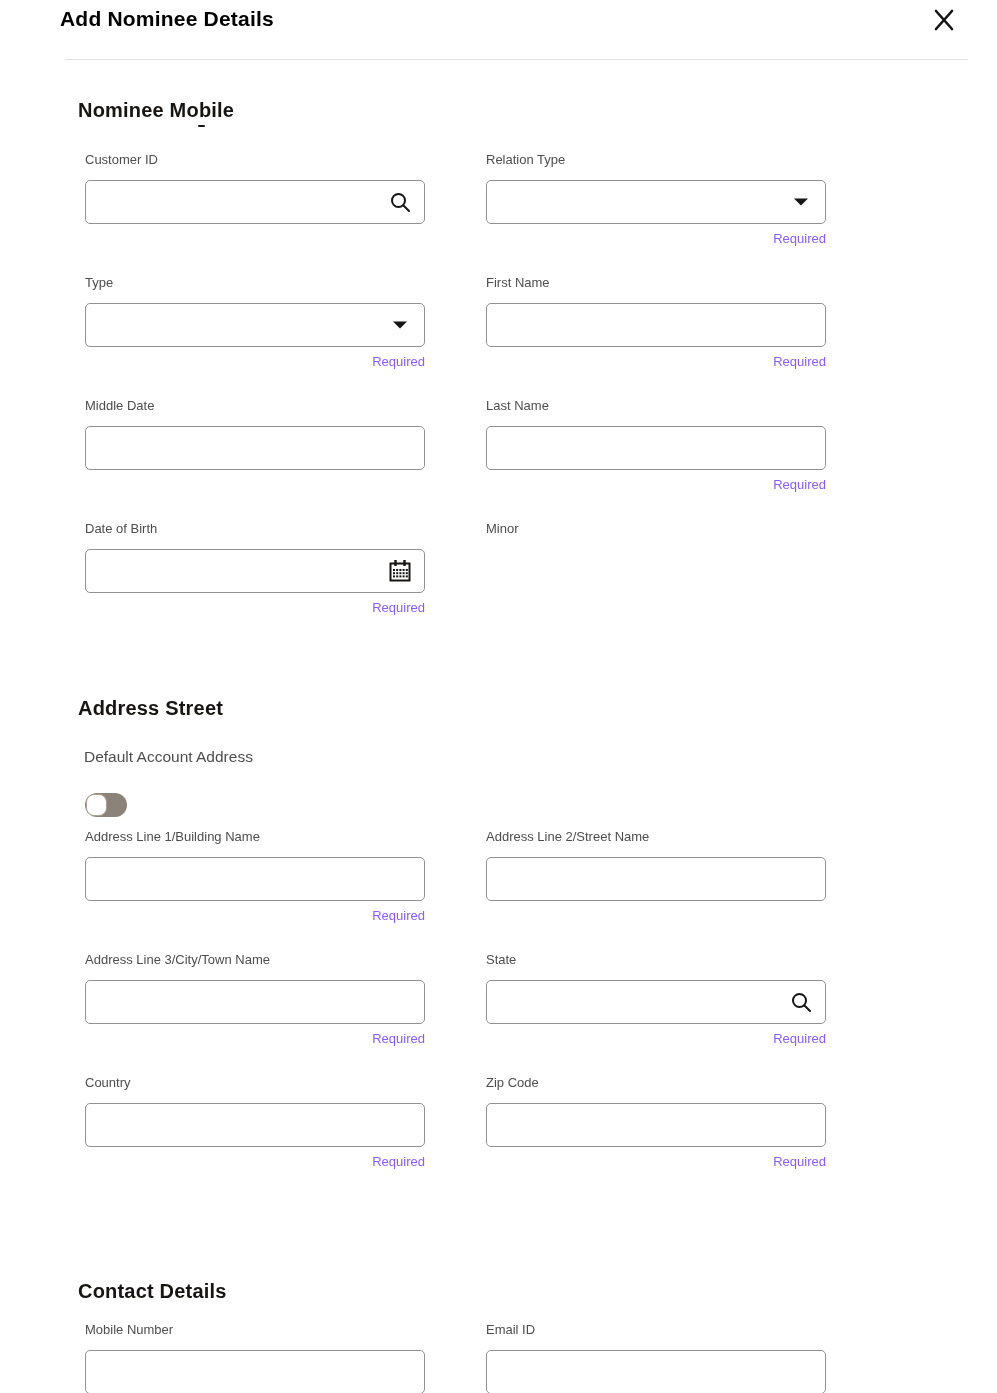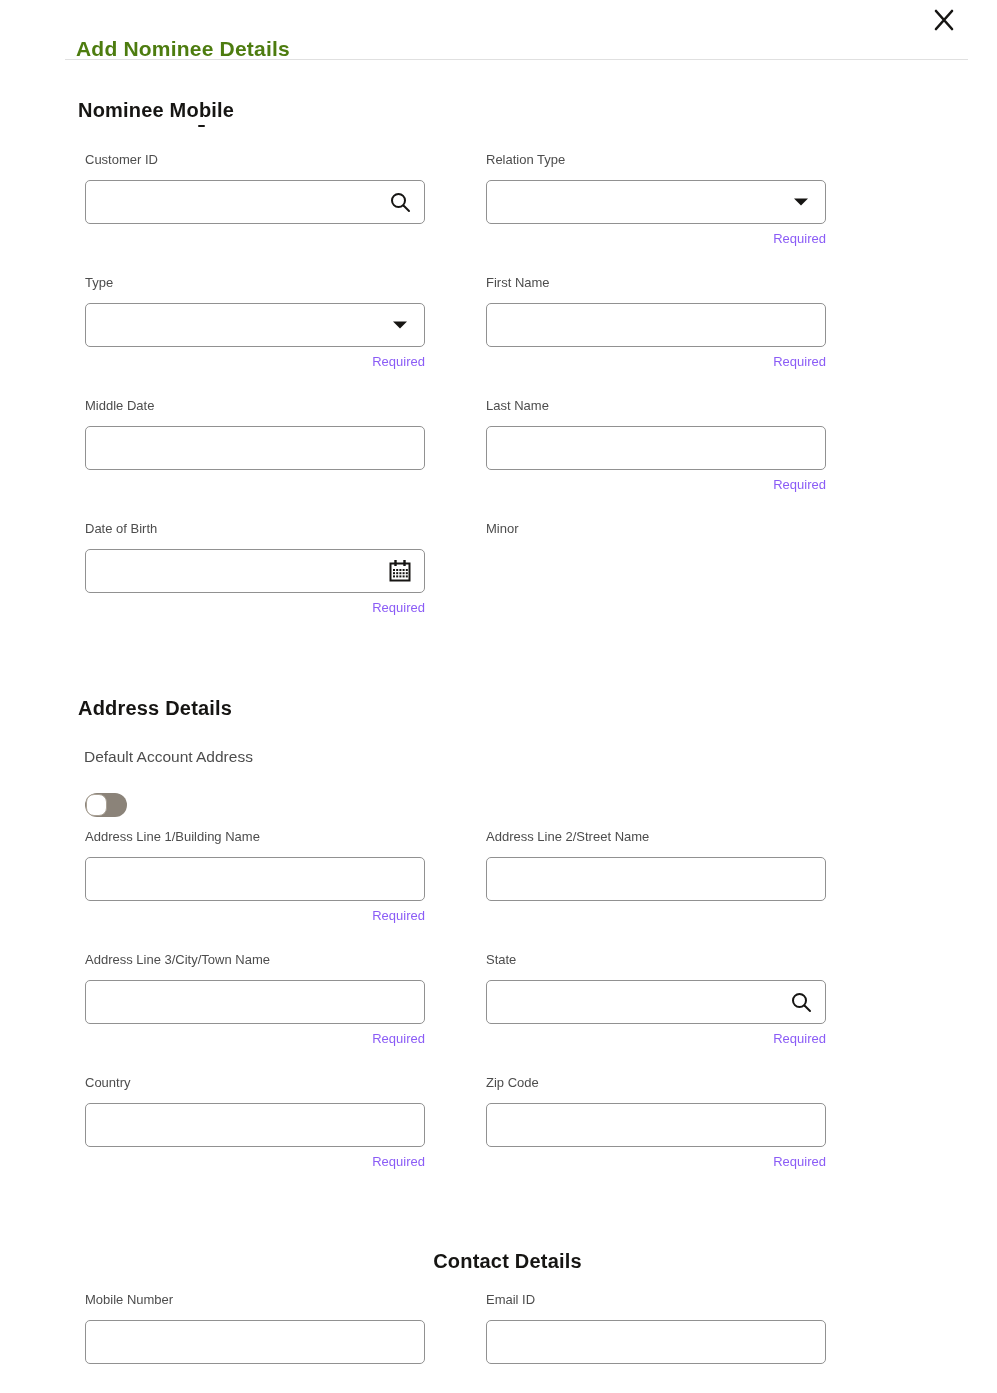--- a/index.html
+++ b/index.html
@@ -7,44 +7,43 @@
   body {
     width:997px; height:1393px;
     font-family:"Liberation Sans", sans-serif;
     color:#161513;
     position:relative;
     overflow:hidden;
   }
   
   .modal-header { position:relative; height:60px; }
   .modal-title {
-    position:absolute; left:76px; top:7px;
-    font-size:21px; font-weight:bold; color:#4d7c0f;
+    position:absolute; left:60px; top:7px;
+    font-size:21px; font-weight:bold; color:#000000;
     letter-spacing:.2px;
-    margin-top:30px;
   }
   .close-btn {
     position:absolute; top:5px; right:38px;
     width:30px; height:30px;
     background:none; border:none; cursor:pointer;
     display:flex; align-items:center; justify-content:center;
   }
   .header-divider {
     position:absolute; bottom:0; left:65px; right:29px;
     border-bottom:1px solid #e0e0e0;
   }
   
   .content { padding-left:78px; padding-right:60px; }
   .section-heading {
     font-size:20px; font-weight:bold; color:#161513;
     letter-spacing:.2px;
   }
   .s1 { margin-top:39px; }
   .s2 { margin-top:82px; }
-  .s3 { margin-top:81px;text-align:center; }
+  .s3 { margin-top:111px; }
   .heading-tick {
     width:7px; height:2px; background:#161513;
     margin:3px 0 0 120px; border-radius:1px;
   }
   
   .field-grid {
     margin-left:7px; margin-top:24px;
     display:grid;
     grid-template-columns:340px 340px;
     column-gap:61px;
@@ -226,21 +225,21 @@
       </div>
       <div class="required-line">Required</div>
     </div>
 
     <div class="field">
       <div class="field-label">Minor</div>
     </div>
 
   </div>
 
-  <div class="section-heading s2">Address Details</div>
+  <div class="section-heading s2">Address Street</div>
 
   <div class="sub-label">Default Account Address</div>
   <button class="toggle" aria-checked="false">
     <span class="toggle-knob"></span>
   </button>
 
   <div class="field-grid grid-after-toggle">
 
     <div class="field">
       <div class="field-label">Address Line 1/Building Name</div>

